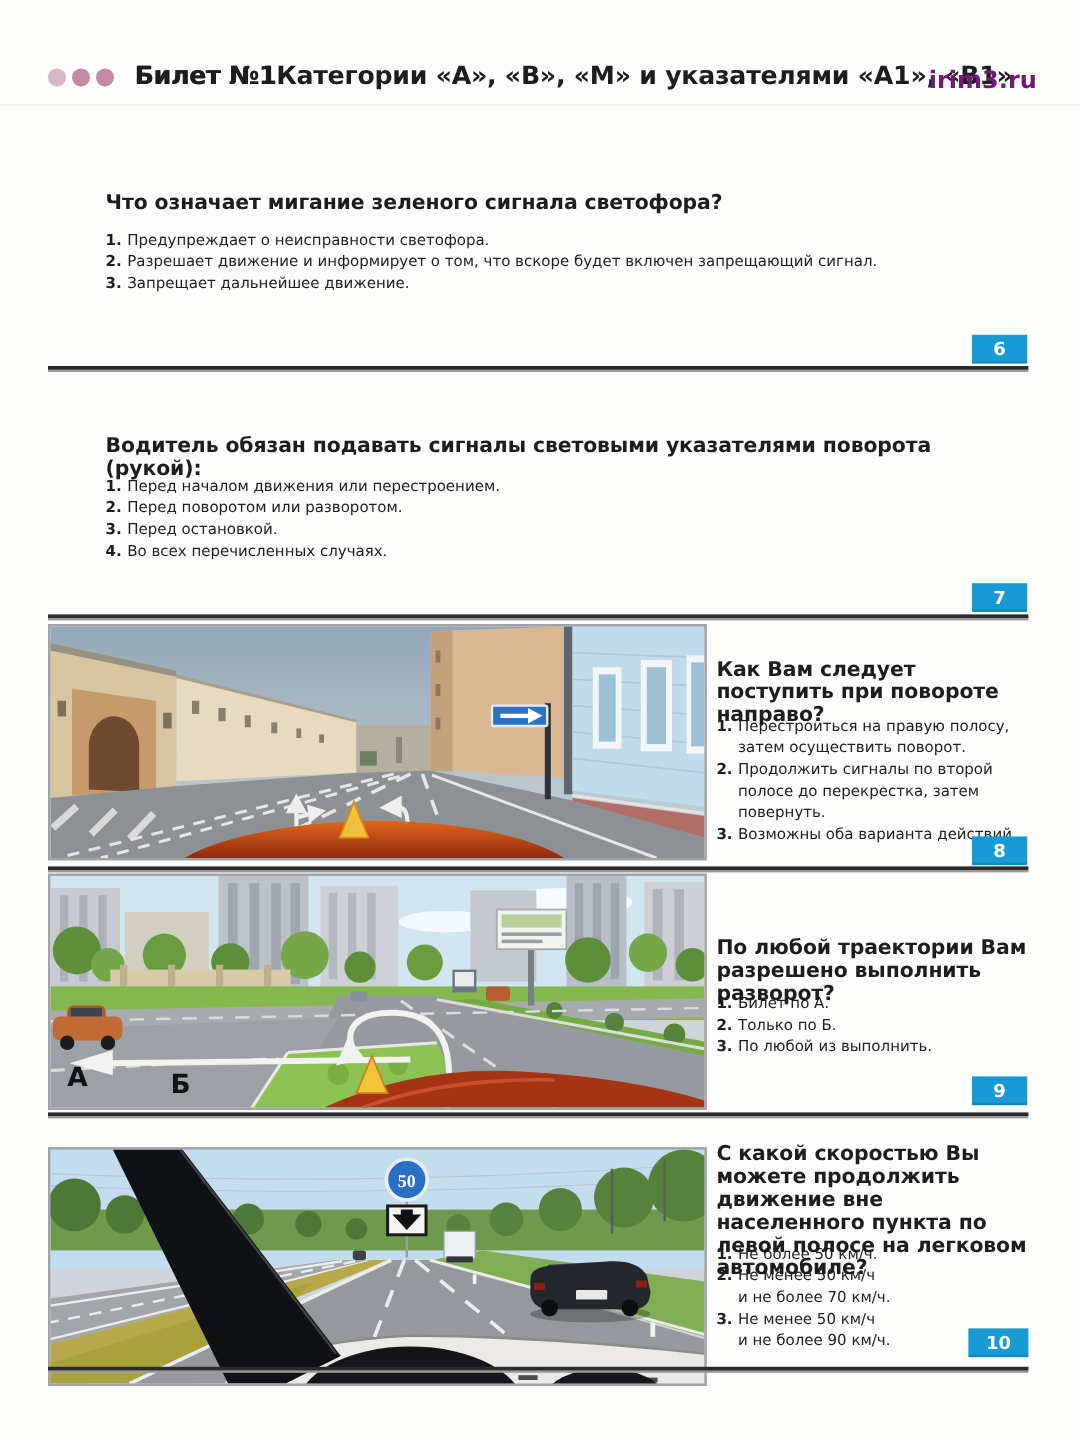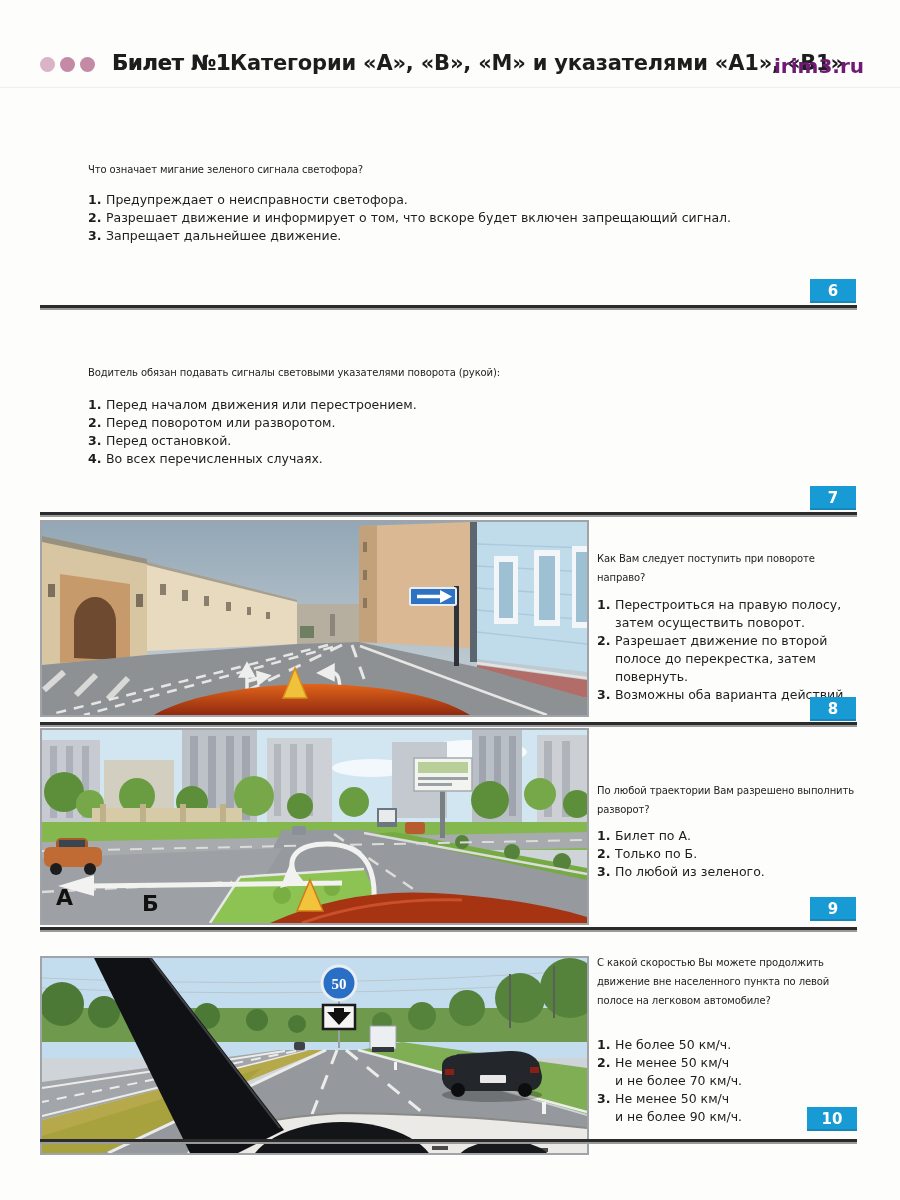--- a/index.html
+++ b/index.html
@@ -11,21 +11,21 @@
   .abs{position:absolute;}
   
   .dots{left:40px;top:57px;display:flex;gap:5px;}
   .dot{width:15px;height:15px;border-radius:50%;background:#c489a4;}
   .dot.first{background:#d9b3c6;}
   .hdr-title{left:112px;top:51px;font-size:21px;font-weight:bold;white-space:nowrap;letter-spacing:-0.2px;}
   .hdr-title .tb{text-shadow:0.5px 0 0 currentColor;margin-right:0;}
   .hdr-site{right:36px;top:54px;font-size:20px;font-weight:bold;color:#701a75;}
   .hdr-rule{left:0;top:87px;width:900px;height:1px;background:#efefec;}
   
-  .q-title{font-size:10px;font-weight:normal;line-height:19px;letter-spacing:-0.1px;}
+  .q-title{font-size:17px;font-weight:bold;line-height:19px;letter-spacing:-0.1px;}
   .answers{font-size:12.5px;line-height:18px;}
   .ans{display:flex;}
   .ans .n{flex:none;width:18px;font-weight:bold;}
   .ans .t{flex:1;white-space:pre-line;}
   
   .badge{
     width:46px;height:24px;background:#189ad5;color:#fff;text-align:center;
     line-height:24px;font-size:15px;font-weight:bold;
     box-shadow:inset 0 -2px 0 rgba(0,0,0,.12);
   }
@@ -178,21 +178,21 @@
 </svg>
 </div>
 <div class="abs q-title" style="left:597px;top:549px;width:268px;">Как Вам следует поступить при повороте направо?</div>
 <div class="abs answers" style="left:597px;top:596px;width:268px;">
   <div class="ans">
       <span class="n">1.</span>
       <span class="t">Перестроиться на правую полосу, затем осуществить поворот.</span>
     </div>
   <div class="ans">
       <span class="n">2.</span>
-      <span class="t">Разрешает движение по второй полосе до перекрестка, затем повернуть.</span>
+      <span class="t">Продолжить сигналы по второй полосе до перекрестка, затем повернуть.</span>
     </div>
   <div class="ans">
       <span class="n">3.</span>
       <span class="t">Возможны оба варианта действий.</span>
     </div>
 </div>
 <div class="abs badge" style="left:810px;top:697px;">8</div>
 <div class="abs divider" style="left:40px;top:722px;width:817px;"></div>
 
 <div class="abs photo" style="left:40px;top:728px;width:545px;height:193px;">
@@ -299,21 +299,21 @@
   <div class="ans">
       <span class="n">1.</span>
       <span class="t">Билет по А.</span>
     </div>
   <div class="ans">
       <span class="n">2.</span>
       <span class="t">Только по Б.</span>
     </div>
   <div class="ans">
       <span class="n">3.</span>
-      <span class="t">По любой из зеленого.</span>
+      <span class="t">По любой из выполнить.</span>
     </div>
 </div>
 <div class="abs badge" style="left:810px;top:897px;">9</div>
 <div class="abs divider" style="left:40px;top:927px;width:817px;"></div>
 
 <div class="abs photo" style="left:40px;top:956px;width:545px;height:195px;font-family:Liberation Serif, serif;">
 <svg width="545" height="195" viewBox="0 0 545 195">
   <rect x="0" y="0" width="545" height="100" fill="#c4ddee"></rect>
   <path d="M0,20 Q270,32 545,12" stroke="#b9c6ce" stroke-width="1" fill="none"></path>
   <path d="M0,30 Q270,42 545,24" stroke="#b9c6ce" stroke-width="1" fill="none"></path>

